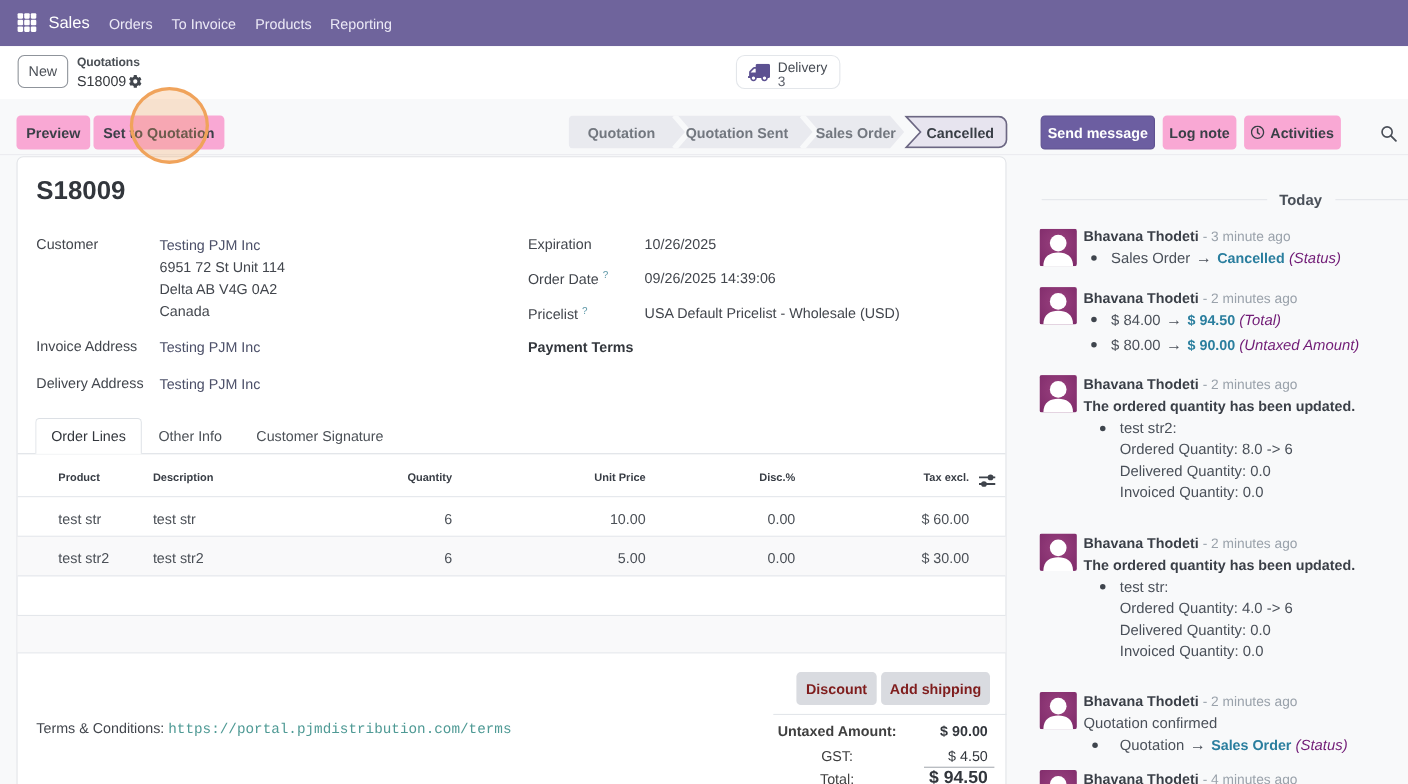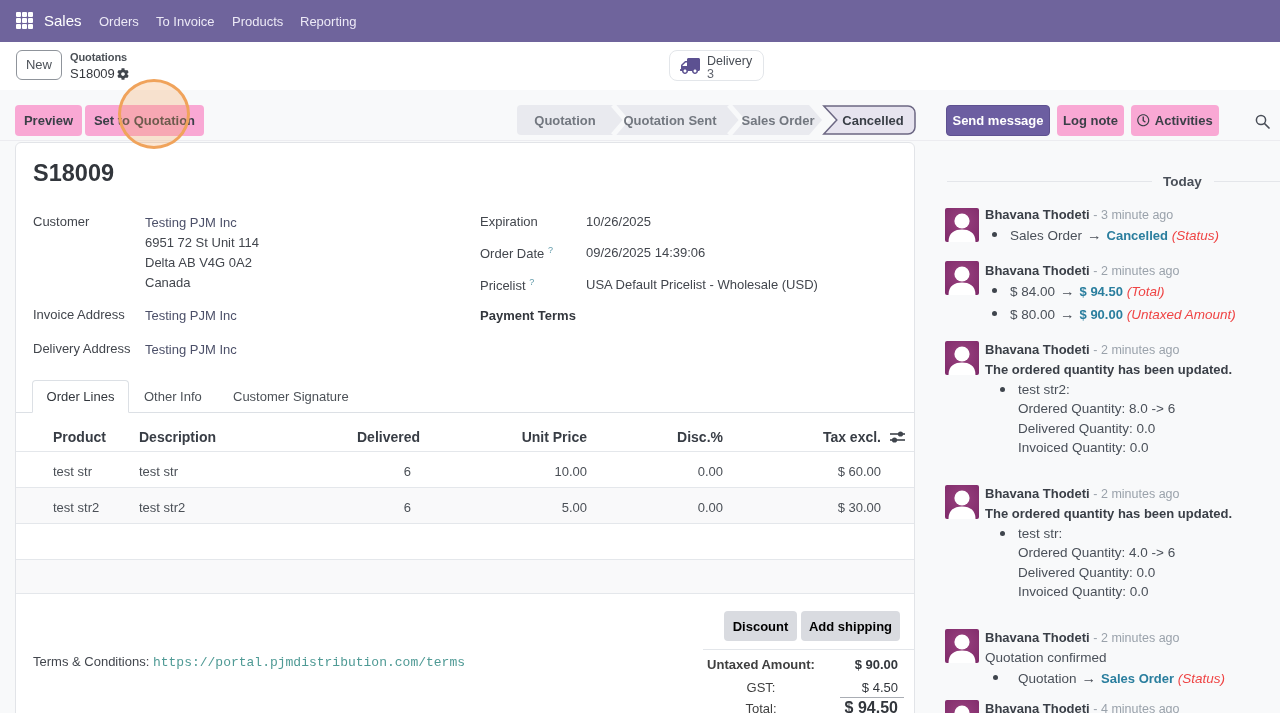--- a/index.html
+++ b/index.html
@@ -43,39 +43,39 @@
 sup.q { font-size:9px; color:#5e98a8; }
 
 
 .tabline { position:absolute; left:16px; top:412px; width:898px; height:1px; background:#dce0e5; }
 .tab-act { position:absolute; left:32px; top:380px; width:97px; height:33px; background:#fff;
   border:1px solid #dce0e5; border-bottom:1px solid #fff; border-radius:4px 4px 0 0;
   font-size:13px; color:#32363c; text-align:center; line-height:31px; }
 .tab { position:absolute; top:380px; height:33px; font-size:13px; color:#4c5157; line-height:33px; }
 
 
-.th { position:absolute; top:429px; font-size:14px; font-weight:700; color:#383d45; }
+.th { position:absolute; top:429px; font-size:10px; font-weight:700; color:#383d45; }
 .hline { position:absolute; left:16px; width:898px; height:1px; background:#e4e7eb; }
 .row-alt { position:absolute; left:16px; width:898px; height:36px; background:#f9f9fa; }
 .td { position:absolute; font-size:13px; color:#4b5057; }
 
 
-.btn2 { position:absolute; height:30px; border-radius:4px; background:#d9dbe0; color:#000000;
+.btn2 { position:absolute; height:30px; border-radius:4px; background:#d9dbe0; color:#7f1d1d;
   font-size:13px; font-weight:600; display:flex; align-items:center; justify-content:center; }
 .tot-lbl { position:absolute; font-size:13px; color:#404040; text-align:center; }
 .tot-val { position:absolute; font-size:13px; text-align:right; color:#32363c; }
 
 
 .avatar { position:absolute; width:34px; height:34px; border-radius:2px; overflow:hidden; }
 .cname { position:absolute; font-size:13px; font-weight:700; color:#3a3f47; }
 .ctime { font-size:12.5px; font-weight:400; color:#9aa2ab; }
 .cline { position:absolute; font-size:13.5px; color:#4a5059; }
 .dot { display:inline-block; width:5px; height:5px; border-radius:50%; background:#3f454d; vertical-align:2px; }
 .teal { color:#2a7e9e; font-weight:700; font-size:13px; }
-.paren { color:#ef4444; font-style:italic; }
+.paren { color:#701a75; font-style:italic; }
 .arrow { color:#4a5059; font-weight:700; font-size:14.5px; margin:0 5px; }
 
 
 .spot { position:absolute; left:118px; top:79px; width:72px; height:70px; border-radius:50%;
   background:rgba(245,166,92,0.28); border:3.5px solid #f0a35b; }
 </style>
 </head>
 <body>
 
 <div class="nav">
@@ -163,21 +163,21 @@
 <div class="val" style="left:586px; top:277px;">USA Default Pricelist - Wholesale (USD)</div>
 <div class="lbl" style="left:480px; top:308px; font-weight:700; color:#33373d;">Payment Terms</div>
 
 <div class="tabline"></div>
 <div class="tab-act">Order Lines</div>
 <div class="tab" style="left:144px;">Other Info</div>
 <div class="tab" style="left:233px;">Customer Signature</div>
 
 <div class="th" style="left:53px;">Product</div>
 <div class="th" style="left:139px;">Description</div>
-<div class="th" style="left:357px; width:54px; text-align:right;">Delivered</div>
+<div class="th" style="left:357px; width:54px; text-align:right;">Quantity</div>
 <div class="th" style="left:507px; width:80px; text-align:right;">Unit Price</div>
 <div class="th" style="left:663px; width:60px; text-align:right;">Disc.%</div>
 <div class="th" style="left:811px; width:70px; text-align:right;">Tax excl.</div>
 <svg class="abs" style="left:890px; top:431px;" width="15" height="12" viewBox="0 0 15 12">
   <line x1="0" y1="3" x2="15" y2="3" stroke="#3f444c" stroke-width="1.6"></line>
   <circle cx="10.5" cy="3" r="2.6" fill="#3f444c"></circle>
   <line x1="0" y1="9" x2="15" y2="9" stroke="#3f444c" stroke-width="1.6"></line>
   <circle cx="4.5" cy="9" r="2.6" fill="#3f444c"></circle>
 </svg>
 

